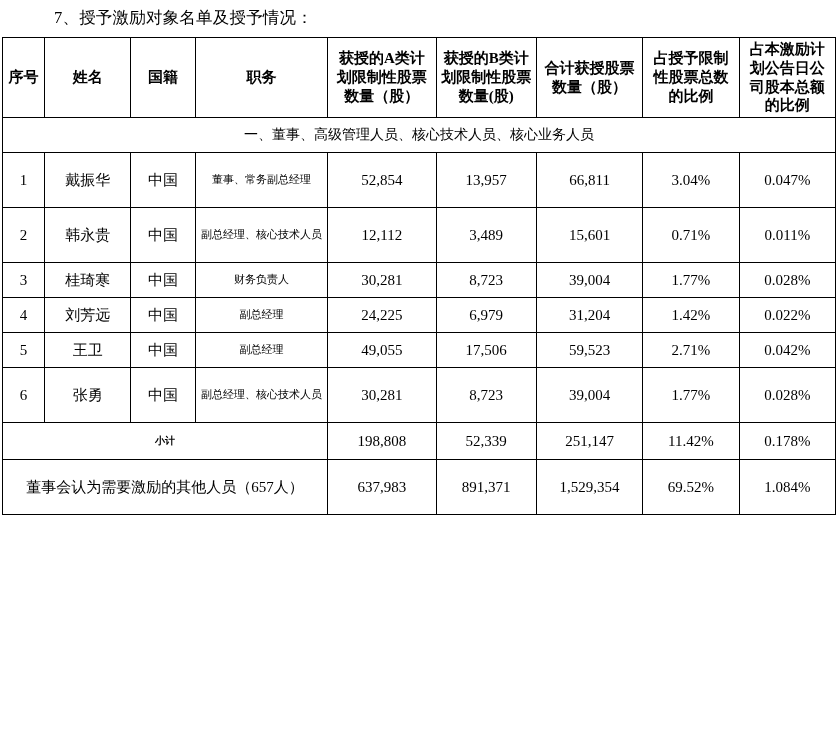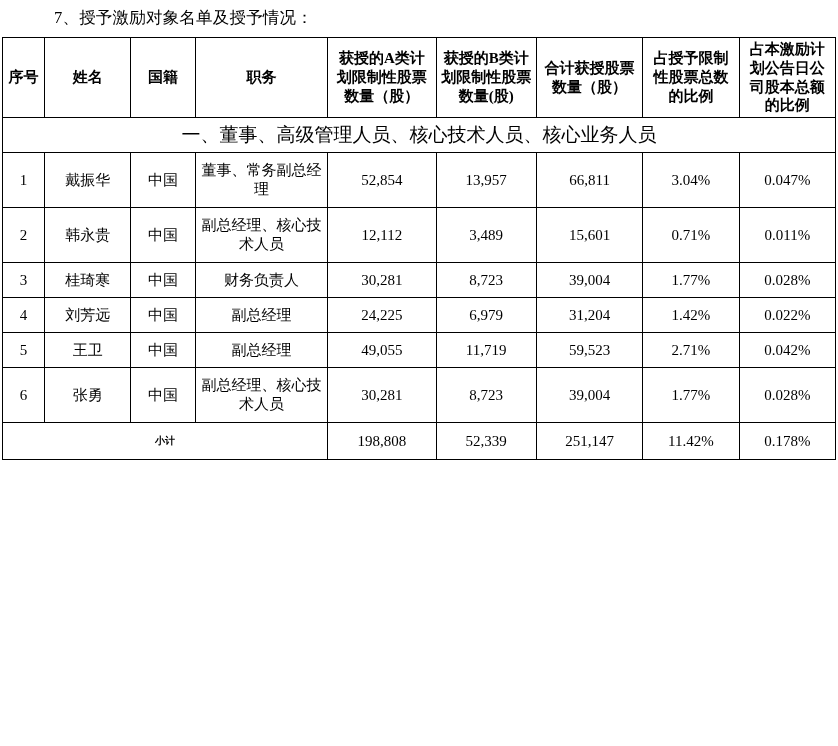--- a/index.html
+++ b/index.html
@@ -56,28 +56,28 @@
   .col-title { width: 132px; }
   .col-a     { width: 108px; }
   .col-b     { width: 100px; }
   .col-total { width: 106px; }
   .col-pct1  { width: 96px; }
   .col-pct2  { width: 96px; }
 
   td.group-row {
     text-align: left;
     padding: 4px 6px 4px 8px;
-    font-size: 19px;
+    font-size: 14px;
   }
   td.num {
     text-align: center;
     font-size: 15px;
   }
   td.title-cell {
-    font-size: 15px;
+    font-size: 11px;
     line-height: 1.3;
     padding: 4px 6px;
   }
   tr.tall td { height: 50px; }
   tr.short td { height: 30px; }
   tr.subtotal td { height: 32px; }
   .subtotal-label {
     font-weight: bold;
     font-size: 10px;
   }
@@ -171,21 +171,21 @@
         <td class="num">1.42%</td>
         <td class="num">0.022%</td>
       </tr>
 
       <tr class="short">
         <td class="num">5</td>
         <td>王卫</td>
         <td>中国</td>
         <td class="title-cell">副总经理</td>
         <td class="num">49,055</td>
-        <td class="num">11,719</td>
+        <td class="num">17,506</td>
         <td class="num">59,523</td>
         <td class="num">2.71%</td>
         <td class="num">0.042%</td>
       </tr>
 
       <tr class="tall">
         <td class="num">6</td>
         <td>张勇</td>
         <td>中国</td>
         <td class="title-cell">副总经理、核心技术人员</td>
@@ -199,17 +199,25 @@
       <tr class="subtotal">
         <td class="subtotal-label" colspan="4">小计</td>
         <td class="num">198,808</td>
         <td class="num">52,339</td>
         <td class="num">251,147</td>
         <td class="num">11.42%</td>
         <td class="num">0.178%</td>
       </tr>
 
 
+      <tr class="tall">
+        <td class="left-label" colspan="4">董事会认为需要激励的其他人员（657人）</td>
+        <td class="num">637,983</td>
+        <td class="num">891,371</td>
+        <td class="num">1,529,354</td>
+        <td class="num">69.52%</td>
+        <td class="num">1.084%</td>
+      </tr>
 
     </tbody>
   </table>
 
 </div>
 
 </body></html>

